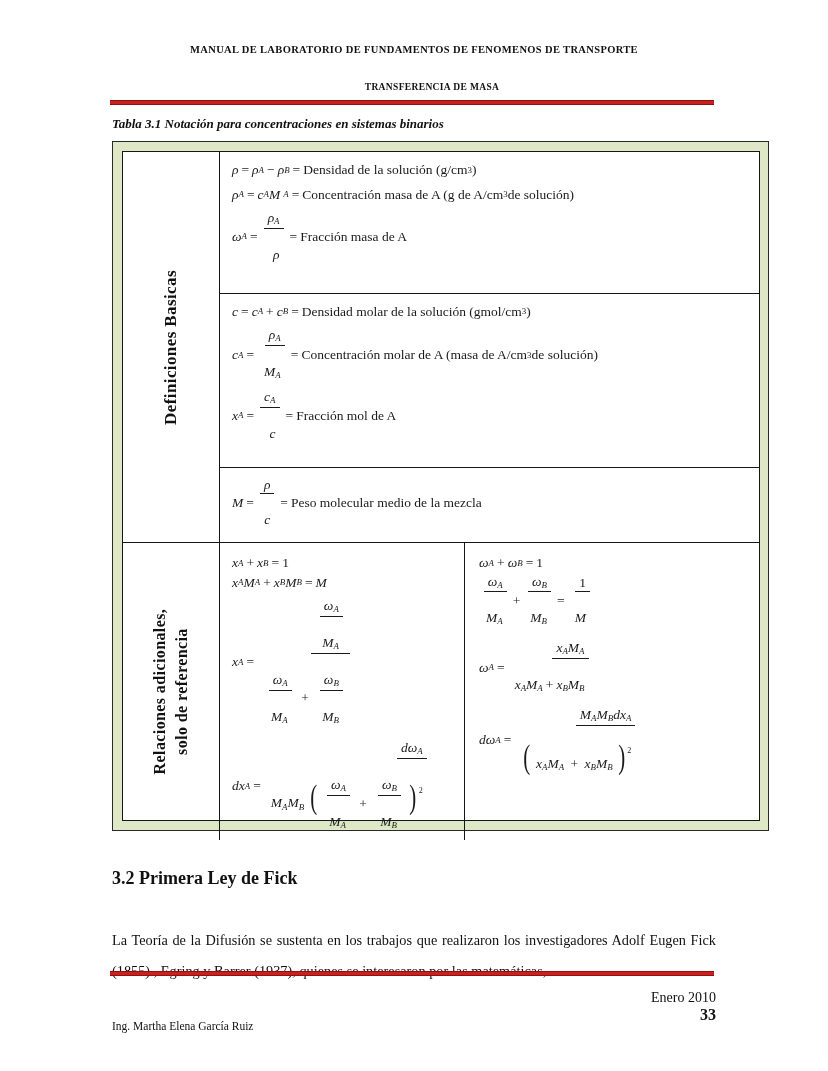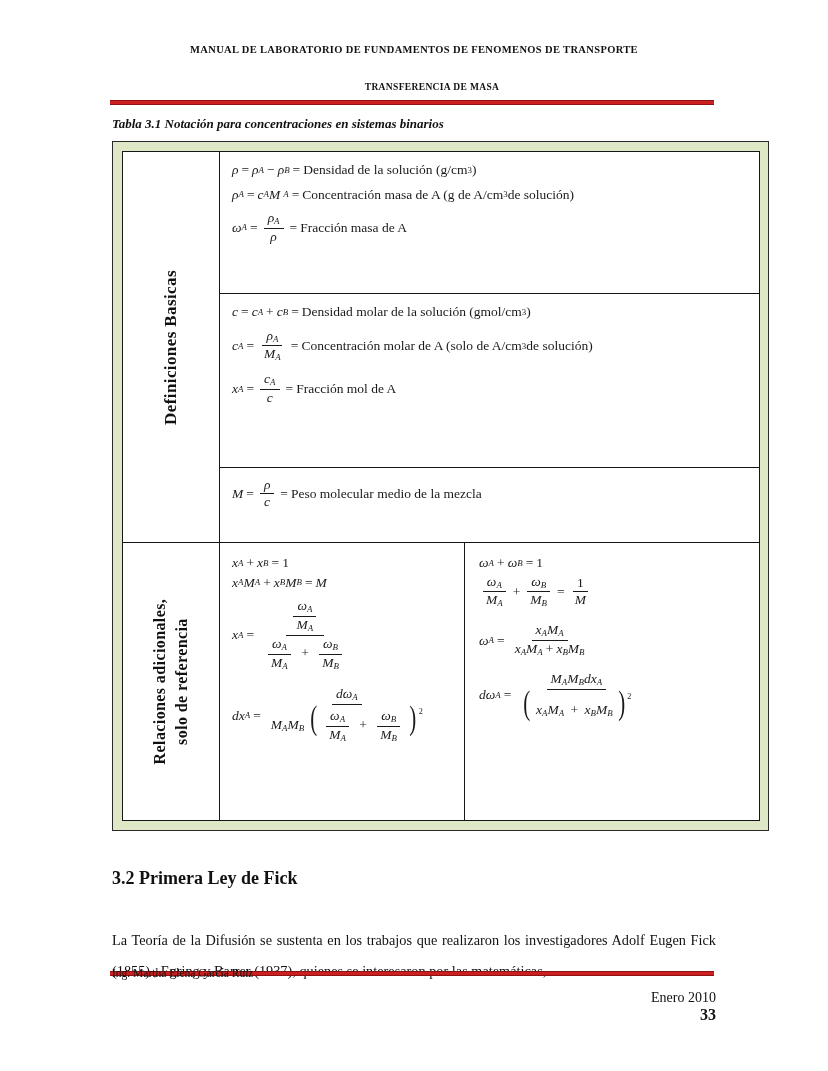--- a/index.html
+++ b/index.html
@@ -158,25 +158,26 @@
     vertical-align: 0.5em;
     font-style: normal;
   }
   .op { padding: 0 3px; }
   .sp { padding-right: 3px; }
 
   
   .frac {
     display: inline-flex;
     flex-direction: column;
-    align-items: center;
+    align-items: flex-end;
     justify-content: center;
     vertical-align: middle;
     margin: 0 3px;
     line-height: 1.05;
+    gap: 18px;
   }
   .frac > .num {
     padding: 0 4px 1px 4px;
     border-bottom: 1.1px solid #1a1a1a;
     white-space: nowrap;
   }
   .frac > .den {
     padding: 1px 4px 0 4px;
     white-space: nowrap;
   }
@@ -224,21 +225,21 @@
     font-size: 14px;
   }
   .footer-page {
     position: absolute;
     top: 1006px; right: 112px;
     font-size: 16px;
     font-weight: bold;
   }
   .footer-author {
     position: absolute;
-    top: 967px; left: 112px;
+    top: 1020px; left: 112px;
     font-size: 11.5px;
   }
 </style>
 </head>
 <body>
 
 <div class="hdr-line-1">MANUAL DE LABORATORIO DE FUNDAMENTOS DE FENOMENOS DE TRANSPORTE</div>
 <div class="hdr-line-2">TRANSFERENCIA DE MASA</div>
 
 <div class="red-rule top"></div>
@@ -313,21 +314,21 @@
 
           <div class="eq">
             <span class="it">c</span>
               <span class="sub">A</span>
             <span class="op">=</span>
             <span class="frac">
               <span class="num"><span class="it">ρ</span><span class="sub">A</span></span>
               <span class="den"><span class="it">M</span><span class="sub">A</span></span>
             </span>
             <span class="op">=</span>
-            <span class="txt">Concentración molar de A (solo de A/cm</span>
+            <span class="txt">Concentración molar de A (masa de A/cm</span>
               <span class="sup">3</span>
               <span class="txt"> de solución)</span>
           </div>
 
           <div class="eq">
             <span class="it">x</span>
               <span class="sub">A</span>
             <span class="op">=</span>
             <span class="frac">
               <span class="num"><span class="it">c</span><span class="sub">A</span></span>

